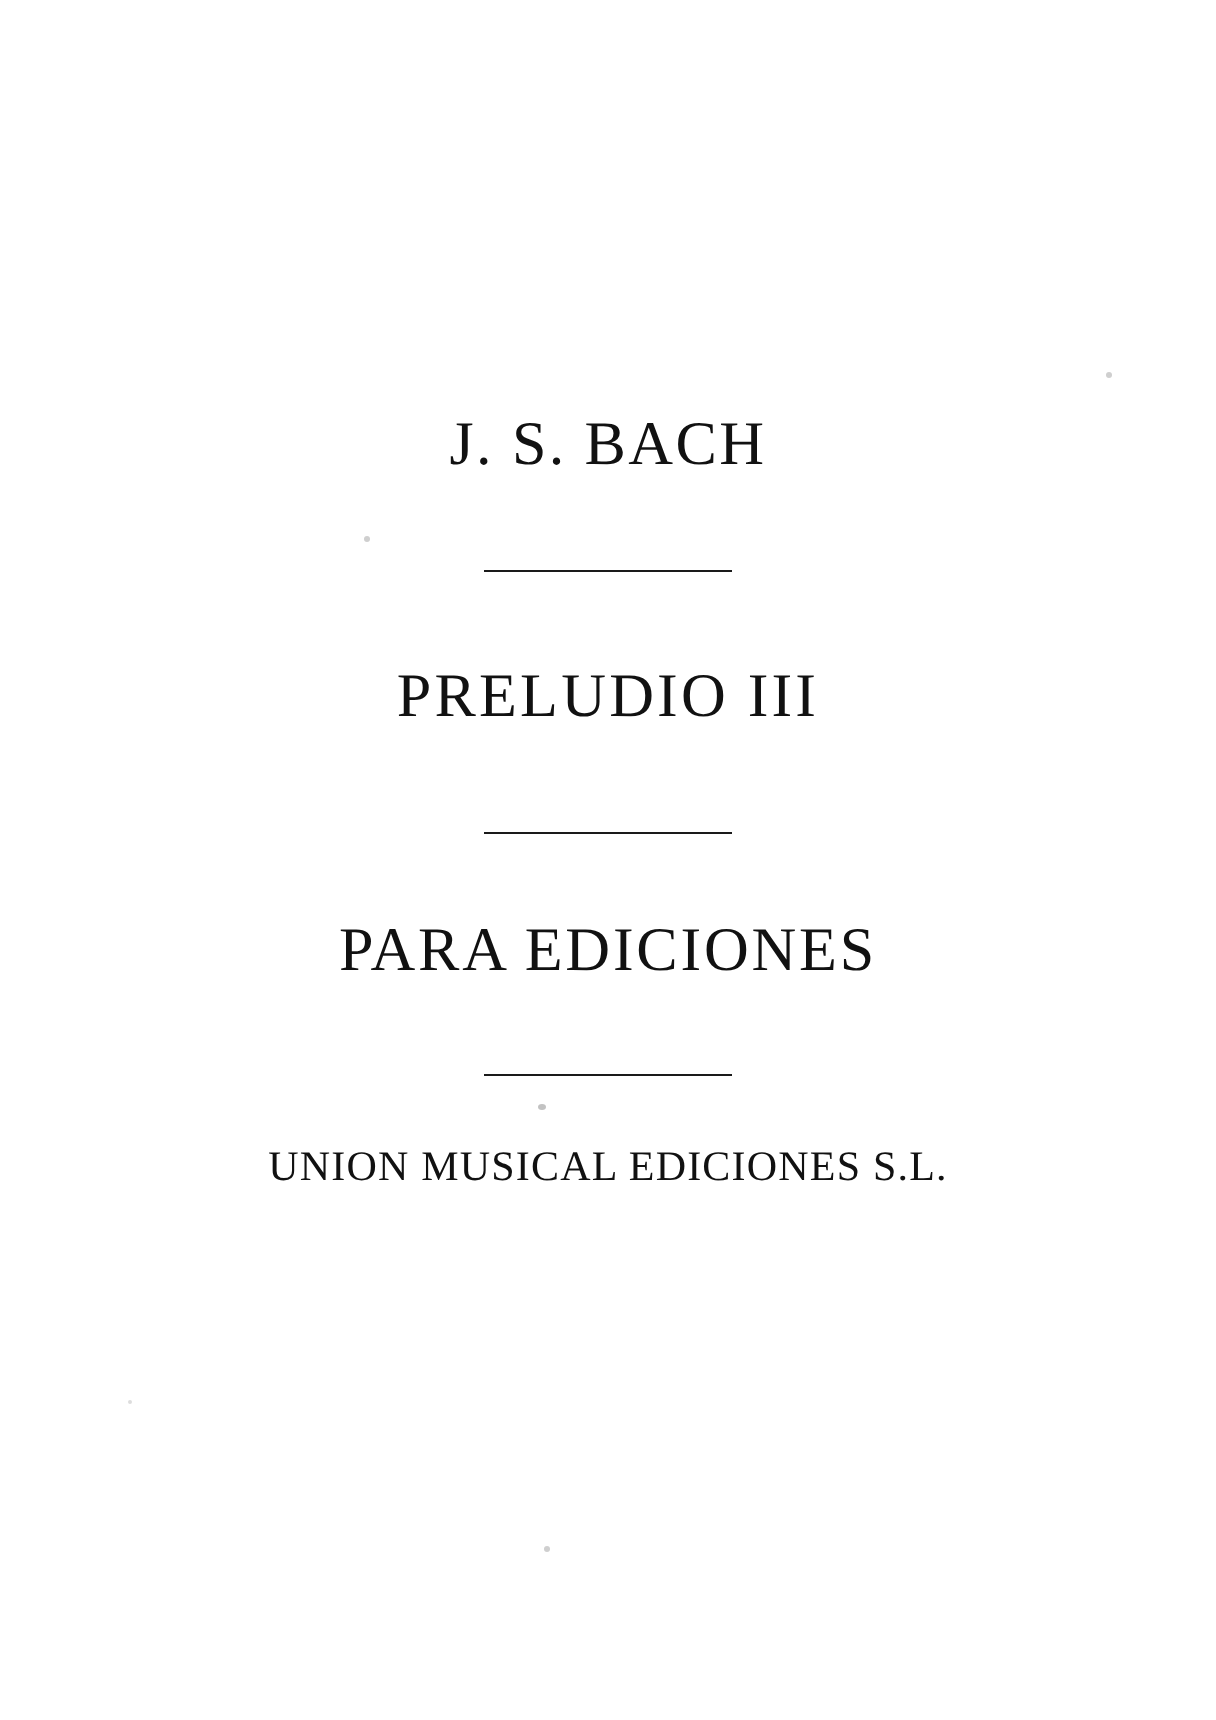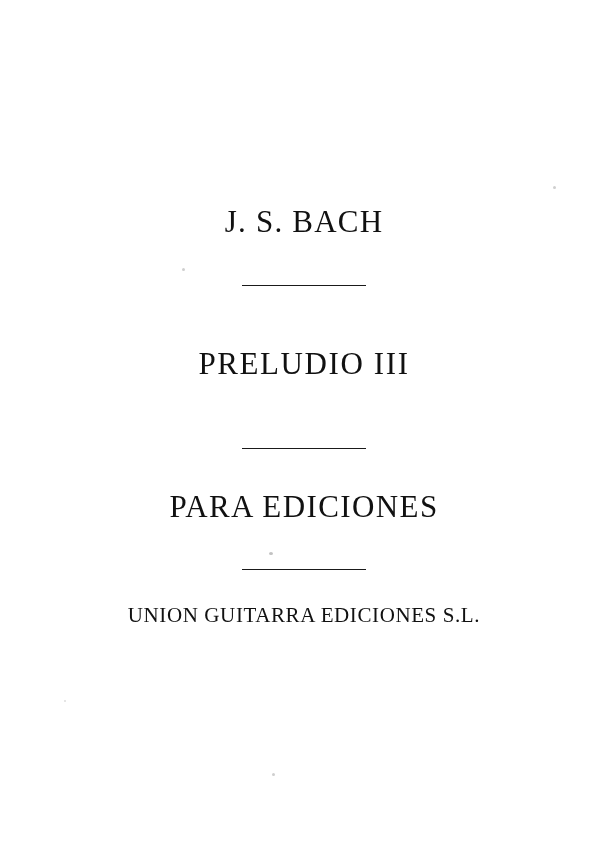--- a/index.html
+++ b/index.html
@@ -57,21 +57,21 @@
     width: 124px;
     height: 0;
     border-top: 1.6px solid #1a1a1a;
     margin: 0 auto;
   }
 
   .line-work {
     font-size: 31px;
     letter-spacing: 1.6px;
     line-height: 1;
-    margin: 16px;
+    margin: 0;
     white-space: nowrap;
   }
 
   .line-instrument {
     font-size: 31px;
     letter-spacing: 1.4px;
     line-height: 1;
     margin: 0;
     white-space: nowrap;
   }
@@ -121,17 +121,17 @@
     <div class="spacer-4"></div>
 
     <div class="line-instrument">PARA EDICIONES</div>
 
     <div class="spacer-5"></div>
 
     <div class="rule"></div>
 
     <div class="spacer-6"></div>
 
-    <div class="line-publisher">UNION GUITARRA EDICIONES S.L.</div>
+    <div class="line-publisher">UNION MUSICAL EDICIONES S.L.</div>
 
   </div>
 
 </div>
 
 </body></html>

